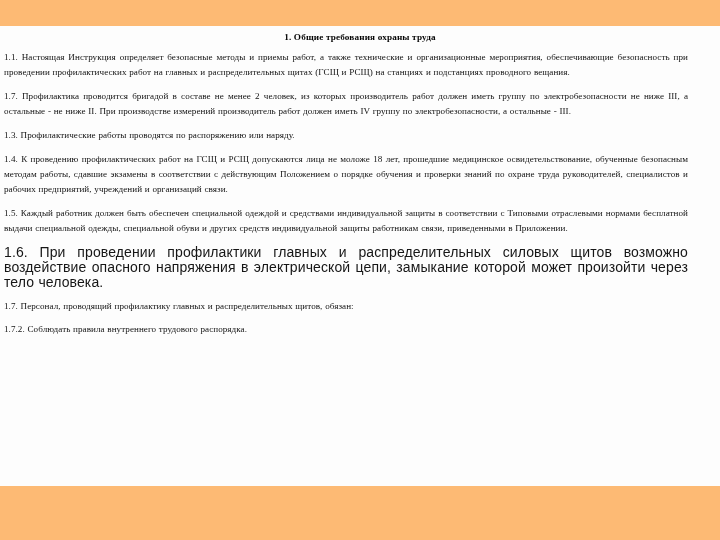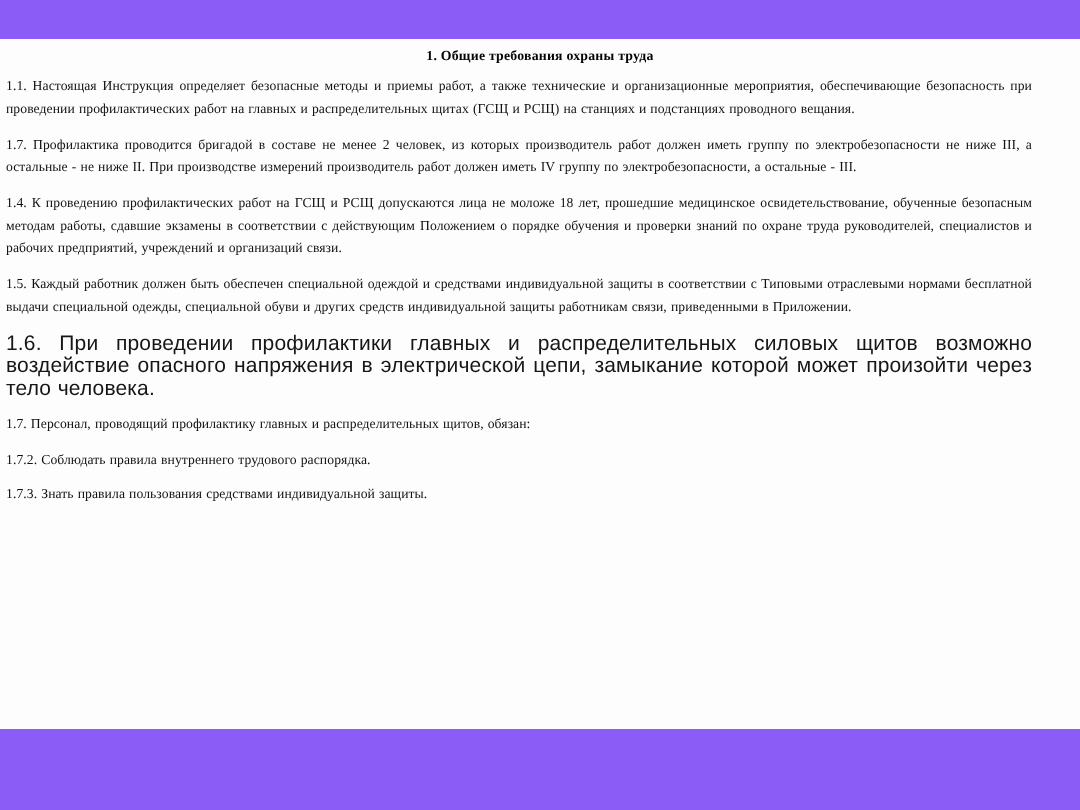--- a/index.html
+++ b/index.html
@@ -14,21 +14,21 @@
     overflow: hidden;
     font-family: "Liberation Serif", "DejaVu Serif", serif;
     color: #000000;
     -webkit-font-smoothing: none;
   }
 
   .page {
     position: relative;
     width: 720px;
     height: 540px;
-    background: #8b5cf6;
+    background: #fdba74;
     box-sizing: border-box;
     padding: 0;
   }
 
   
   .scan-tint {
     position: absolute;
     left: 0;
     top: 26px;
     width: 720px;
@@ -89,21 +89,21 @@
 <div class="page">
 
   <div class="scan-tint"></div>
 
   <div class="doc-title">1. Общие требования охраны труда</div>
 
   <div class="body-block">
 
   <p class="para">1.1. Настоящая Инструкция определяет безопасные методы и приемы работ, а также технические и организационные мероприятия, обеспечивающие безопасность при проведении профилактических работ на главных и распределительных щитах (ГСЩ и РСЩ) на станциях и подстанциях проводного вещания.</p>
       <p class="para">1.7. Профилактика проводится бригадой в составе не менее 2 человек, из которых производитель работ должен иметь группу по электробезопасности не ниже III, а остальные - не ниже II. При производстве измерений производитель работ должен иметь IV группу по электробезопасности, а остальные - III.</p>
+      <p class="para single">1.3. Профилактические работы проводятся по распоряжению или наряду.</p>
       <p class="para">1.4. К проведению профилактических работ на ГСЩ и РСЩ допускаются лица не моложе 18 лет, прошедшие медицинское освидетельствование, обученные безопасным методам работы, сдавшие экзамены в соответствии с действующим Положением о порядке обучения и проверки знаний по охране труда руководителей, специалистов и рабочих предприятий, учреждений и организаций связи.</p>
       <p class="para">1.5. Каждый работник должен быть обеспечен специальной одеждой и средствами индивидуальной защиты в соответствии с Типовыми отраслевыми нормами бесплатной выдачи специальной одежды, специальной обуви и других средств индивидуальной защиты работникам связи, приведенными в Приложении.</p>
       <p class="para sans">1.6. При проведении профилактики главных и распределительных силовых щитов возможно воздействие опасного напряжения в электрической цепи, замыкание которой может произойти через тело человека.</p>
       <p class="para single">1.7. Персонал, проводящий профилактику главных и распределительных щитов, обязан:</p>
       <p class="para single">1.7.2. Соблюдать правила внутреннего трудового распорядка.</p>
-      <p class="para single">1.7.3. Знать правила пользования средствами индивидуальной защиты.</p>
     </div>
 
 </div>
 
 </body></html>

